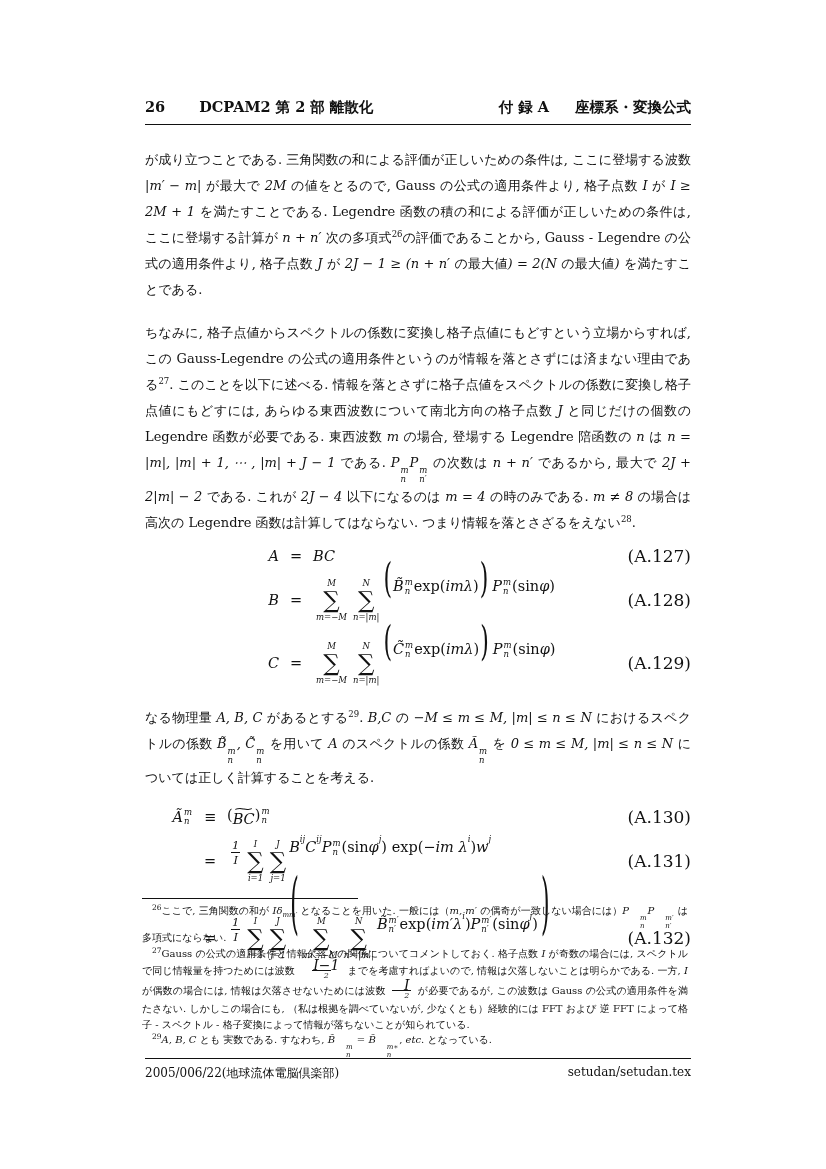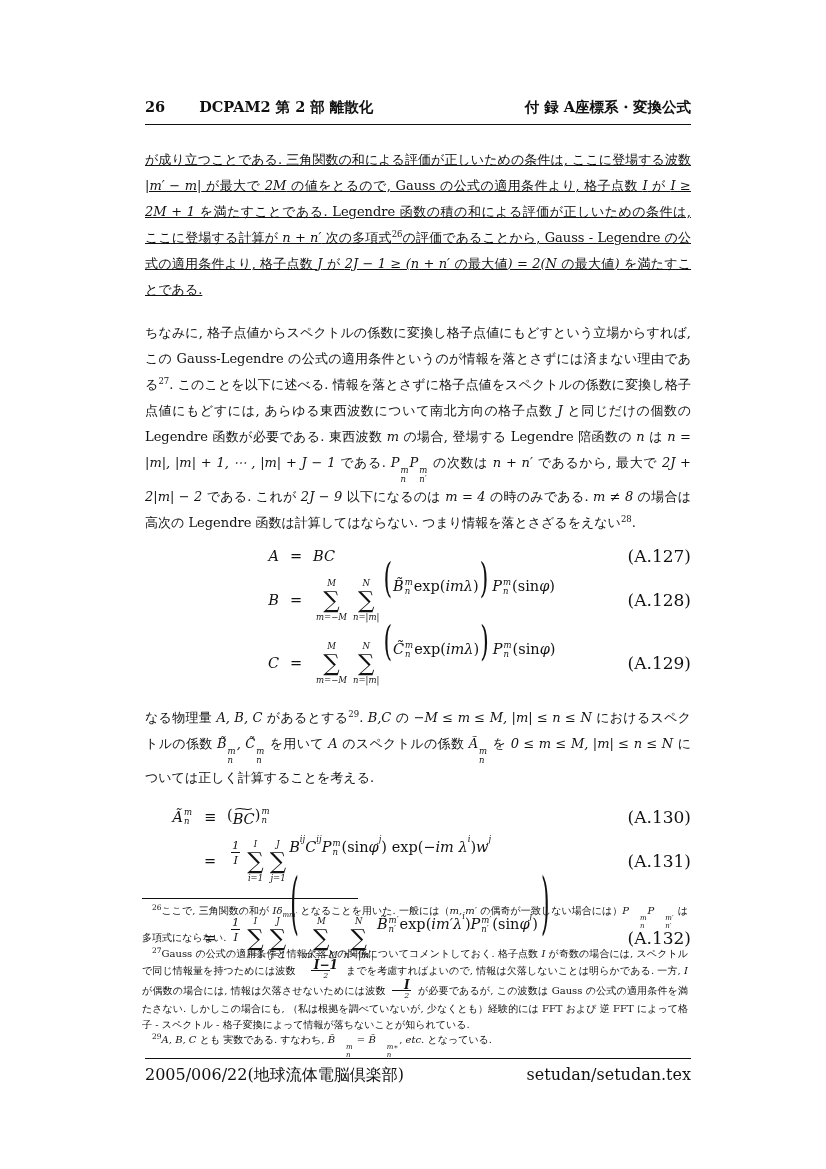--- a/index.html
+++ b/index.html
@@ -11,28 +11,28 @@
     color:#111;
     overflow:hidden;
     box-sizing:border-box;
   }
   .content{
     position:absolute;left:145px;top:98px;width:546px;
   }
   
   .hdr{display:flex;justify-content:space-between;align-items:baseline;font-weight:bold;font-size:14.5px;}
   .hdr-left{display:flex;gap:34px;align-items:baseline;}
-  .hdr-right{display:flex;align-items:center;}
+  .hdr-right{display:flex;gap:26px;align-items:center;}
   .hdr-rule{border:none;border-top:1.2px solid #111;margin:7px 0 0 0;}
   
   .para{
     font-size:13px;line-height:26px;text-align:justify;margin:0;
     margin-top:15px;
   }
-  .para.first{margin-top:22px;text-decoration:underline;}
+  .para.first{margin-top:22px;}
   .mi{font-style:italic;font-family:"DejaVu Serif","Liberation Serif",serif;}
   sup.supm{font-size:8.5px;line-height:0;vertical-align:super;}
   sub.subm{font-size:8.5px;line-height:0;vertical-align:sub;}
   
   .ss{display:inline-flex;flex-direction:column;vertical-align:-6px;line-height:1;margin-left:1px;margin-right:1px;}
   .ss .ss-sup,.ss .ss-sub{font-size:8.5px;line-height:9px;text-align:left;}
   
   .eq-block{margin-top:10px;}
   .eq-row{display:flex;align-items:center;font-size:14.5px;margin:5px 0;}
   .eq-row .eq-ind{flex:0 0 auto;}
@@ -53,28 +53,28 @@
   .wide{display:inline-flex;flex-direction:column;align-items:center;line-height:1;vertical-align:-2px;}
   .wide .wide-tilde{font-size:11px;line-height:5px;transform:scaleX(2.4);}
   .wide .wide-base{font-size:14.5px;line-height:15px;}
   .row-tall{min-height:58px;}
   .row-xtall{min-height:86px;}
   
   .fnarea{position:absolute;left:142px;top:898px;width:546px;}
   .fn-rule{border:none;border-top:1px solid #111;width:216px;margin:0 0 4px 0;}
   .footnote{font-size:10px;line-height:15.5px;text-align:justify;text-indent:10px;}
   .footnote sup.fn-ref{font-size:7.5px;vertical-align:super;line-height:0;}
-  .footnote .frac .frac-num{font-size:12px;line-height:9px;font-weight:bold;}
+  .footnote .frac .frac-num{font-size:14px;line-height:9px;}
   .footnote .frac .frac-den{font-size:8px;line-height:10px;}
   .footnote .ss .ss-sup,.footnote .ss .ss-sub{font-size:7px;line-height:7.5px;}
   .footnote sub.subm,.footnote sup.supm{font-size:7px;}
   
   .ftr{position:absolute;left:145px;top:1058px;width:546px;}
   .ftr-rule{border:none;border-top:1px solid #111;margin:0 0 6px 0;}
-  .ftr-line{display:flex;justify-content:space-between;font-size:16px;}
+  .ftr-line{display:flex;justify-content:space-between;font-size:12px;}
 </style>
 </head>
 <body>
 
 <div class="page">
   <div class="content">
 
     <div class="hdr">
       <div class="hdr-left">
         <span>26</span>
@@ -87,21 +87,21 @@
     </div>
     <hr class="hdr-rule">
 
     <p class="para first">が成り立つことである. 三角関数の和による評価が正しいための条件は, ここに登場する波数 <span class="mi">|m′ − m|</span> が最大で <span class="mi">2M</span> の値をとるので, Gauss の公式の適用条件より, 格子点数 <span class="mi">I</span> が <span class="mi">I ≥ 2M + 1</span> を満たすことである. Legendre 函数の積の和による評価が正しいための条件は, ここに登場する計算が <span class="mi">n + n′</span> 次の多項式<sup class="supm">26</sup>の評価であることから,  Gauss - Legendre の公式の適用条件より, 格子点数 <span class="mi">J</span> が <span class="mi">2J − 1 ≥ (n + n′</span> の最大値<span class="mi">) = 2(N</span> の最大値<span class="mi">)</span> を満たすことである.</p>
     <p class="para" style="margin-top:17px;">ちなみに, 格子点値からスペクトルの係数に変換し格子点値にもどすという立場からすれば, この Gauss-Legendre の公式の適用条件というのが情報を落とさずには済まない理由である<sup class="supm">27</sup>.  このことを以下に述べる. 情報を落とさずに格子点値をスペクトルの係数に変換し格子点値にもどすには, あらゆる東西波数について南北方向の格子点数 <span class="mi">J</span> と同じだけの個数の Legendre 函数が必要である. 東西波数 <span class="mi">m</span> の場合, 登場する Legendre 陪函数の <span class="mi">n</span> は <span class="mi">n = |m|, |m| + 1, ⋯ , |m| + J − 1</span> である. <span class="mi">P</span><span class="ss">
           <span class="ss-sup mi">m</span>
           <span class="ss-sub mi">n</span>
         </span><span class="mi">P</span><span class="ss">
           <span class="ss-sup mi">m</span>
           <span class="ss-sub mi">n′</span>
-        </span> の次数は <span class="mi">n + n′</span> であるから, 最大で <span class="mi">2J + 2|m| − 2</span> である. これが <span class="mi">2J − 9</span> 以下になるのは <span class="mi">m = 4</span> の時のみである. <span class="mi">m ≠ 8</span> の場合は高次の Legendre 函数は計算してはならない. つまり情報を落とさざるをえない<sup class="supm">28</sup>.</p>
+        </span> の次数は <span class="mi">n + n′</span> であるから, 最大で <span class="mi">2J + 2|m| − 2</span> である. これが <span class="mi">2J − 4</span> 以下になるのは <span class="mi">m = 4</span> の時のみである. <span class="mi">m ≠ 8</span> の場合は高次の Legendre 函数は計算してはならない. つまり情報を落とさざるをえない<sup class="supm">28</sup>.</p>
 
     <div class="eq-block b1">
       <div class="eq-row">
         <span class="eq-ind"></span>
         <span class="eq-lhs">
             <span class="mi">A</span>
           </span>
         <span class="eq-rel">=</span>
         <span class="eq-rhs">
             <span class="mi">BC</span>

